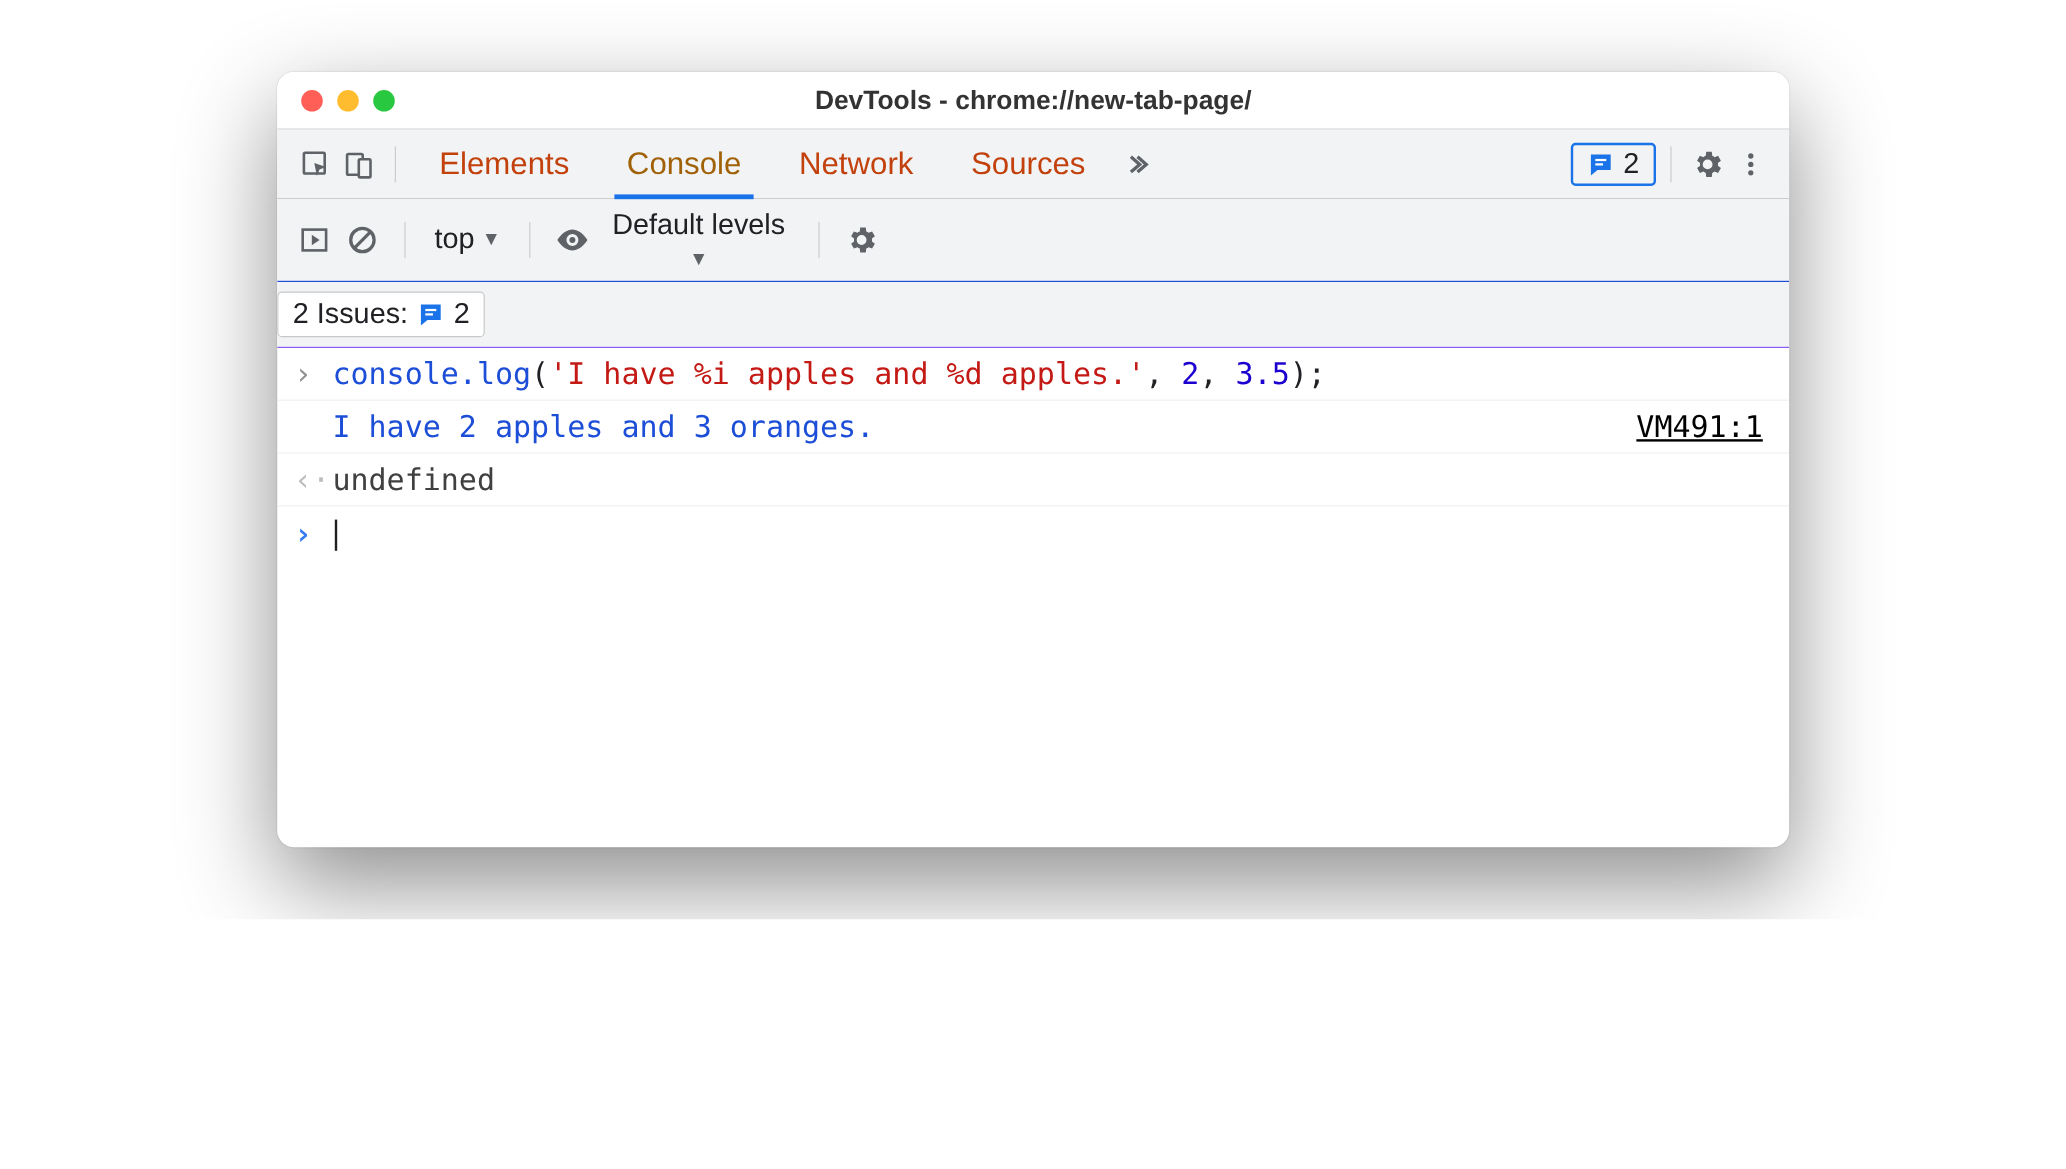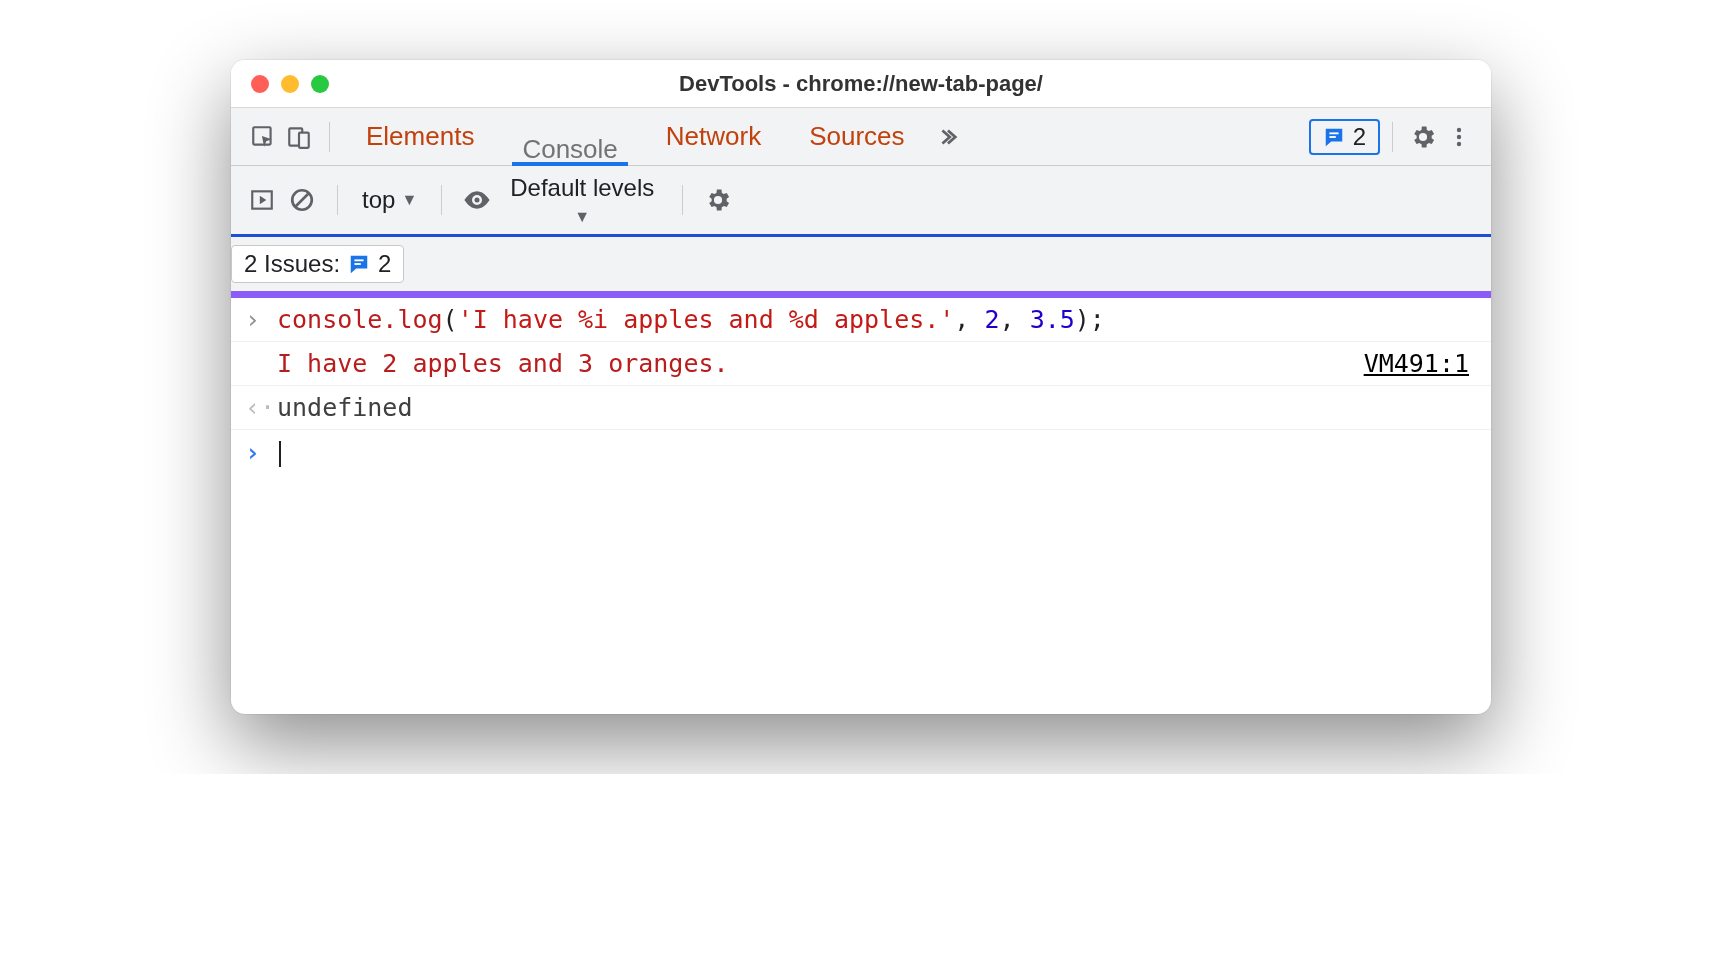--- a/index.html
+++ b/index.html
@@ -48,68 +48,68 @@
 }
 .tabbar .icon-btn {
   width: 36px; height: 36px; display: flex; align-items: center; justify-content: center;
   cursor: pointer; color: #5f6368;
 }
 .divider { width: 1px; height: 30px; background: #ccc; margin: 0 12px; }
 .tab {
   padding: 0 24px; height: 100%; display: flex; align-items: center;
   cursor: pointer; color: #c2410c; position: relative;
 }
-.tab.active { color: #737373; align-items: flex-end; }
+.tab.active { color: #a16207; }
 .tab.active::after {
   content: ''; position: absolute; bottom: -1px; left: 14px; right: 14px;
   height: 4px; background: #1a73e8;
 }
 .tabbar .spacer { flex: 1; }
 .issues-pill {
   display: flex; align-items: center; gap: 8px;
   border: 2px solid #1a73e8; border-radius: 4px;
   padding: 2px 12px; color: #202124; font-size: 24px; cursor: pointer;
 }
 .blue-icon { color: #1a73e8; }
 .toolbar {
   background: #f1f3f4;
-  border-bottom: 3px solid #1d4ed8;
+  border-bottom: 1px solid #1d4ed8;
   display: flex; align-items: center;
   padding: 8px 14px;
   font-size: 24px; color: #5f6368;
   flex-wrap: wrap;
   gap: 6px;
 }
 .toolbar .icon-btn { width: 34px; height: 34px; display:flex;align-items:center;justify-content:center;cursor:pointer; }
 .context-select { display:flex;align-items:center;gap:6px;cursor:pointer;color:#202124;padding:0 6px; }
 .filter-input {
   width: 520px; height: 42px; border: 1px solid #dadce0; background: #fff;
   padding: 0 14px; font-size: 24px; color: #5f6368; outline: none;
 }
 .levels-select { display:flex;align-items:center;gap:6px;cursor:pointer;color:#202124;padding:0 10px;flex-direction:column; }
 .issues-row {
-  background: #f1f3f4; border-bottom: 7px solid #8b5cf6;
+  background: #f1f3f4; border-bottom: 1px solid #8b5cf6;
   padding: 8px 0;
 }
 .issues-chip {
   display: inline-flex; align-items: center; gap: 8px;
   border: 1px solid #c8c8c8; border-radius: 4px; background: #fff;
   padding: 4px 12px; font-size: 24px; color: #202124; cursor: pointer;
 }
 .console-body { font-family: Menlo, Consolas, monospace; font-size: 25px; }
 .row { display: flex; align-items: center; padding: 6px 14px; border-bottom: 1px solid #f0f0f0; min-height: 44px; }
 .row.no-border { border-bottom: none; }
 .gutter { width: 32px; color: #909090; flex-shrink: 0; }
 .gutter.blue { color: #367cf1; font-weight: bold; }
 .content { flex: 1; }
 .source-link { color: #000000; text-decoration: underline; cursor: pointer; margin-left: auto; padding-right: 8px; }
 .tok-string { color: #c41a16; }
 .tok-num { color: #1c00cf; }
 .tok-punc { color: #202124; }
-.tok-plain { color: #b91c1c; }
+.tok-plain { color: #1d4ed8; }
 .tok-undef { color: #404040; }
 .cursor-line {
   display: inline-block; width: 2px; height: 26px; background: #202124;
   vertical-align: middle; margin-left: 2px;
 }
 .console-pad { height: 240px; }
 svg { display: block; }
 .triangle-down { font-size: 16px; color: #5f6368; }
 </style>
 </head>

